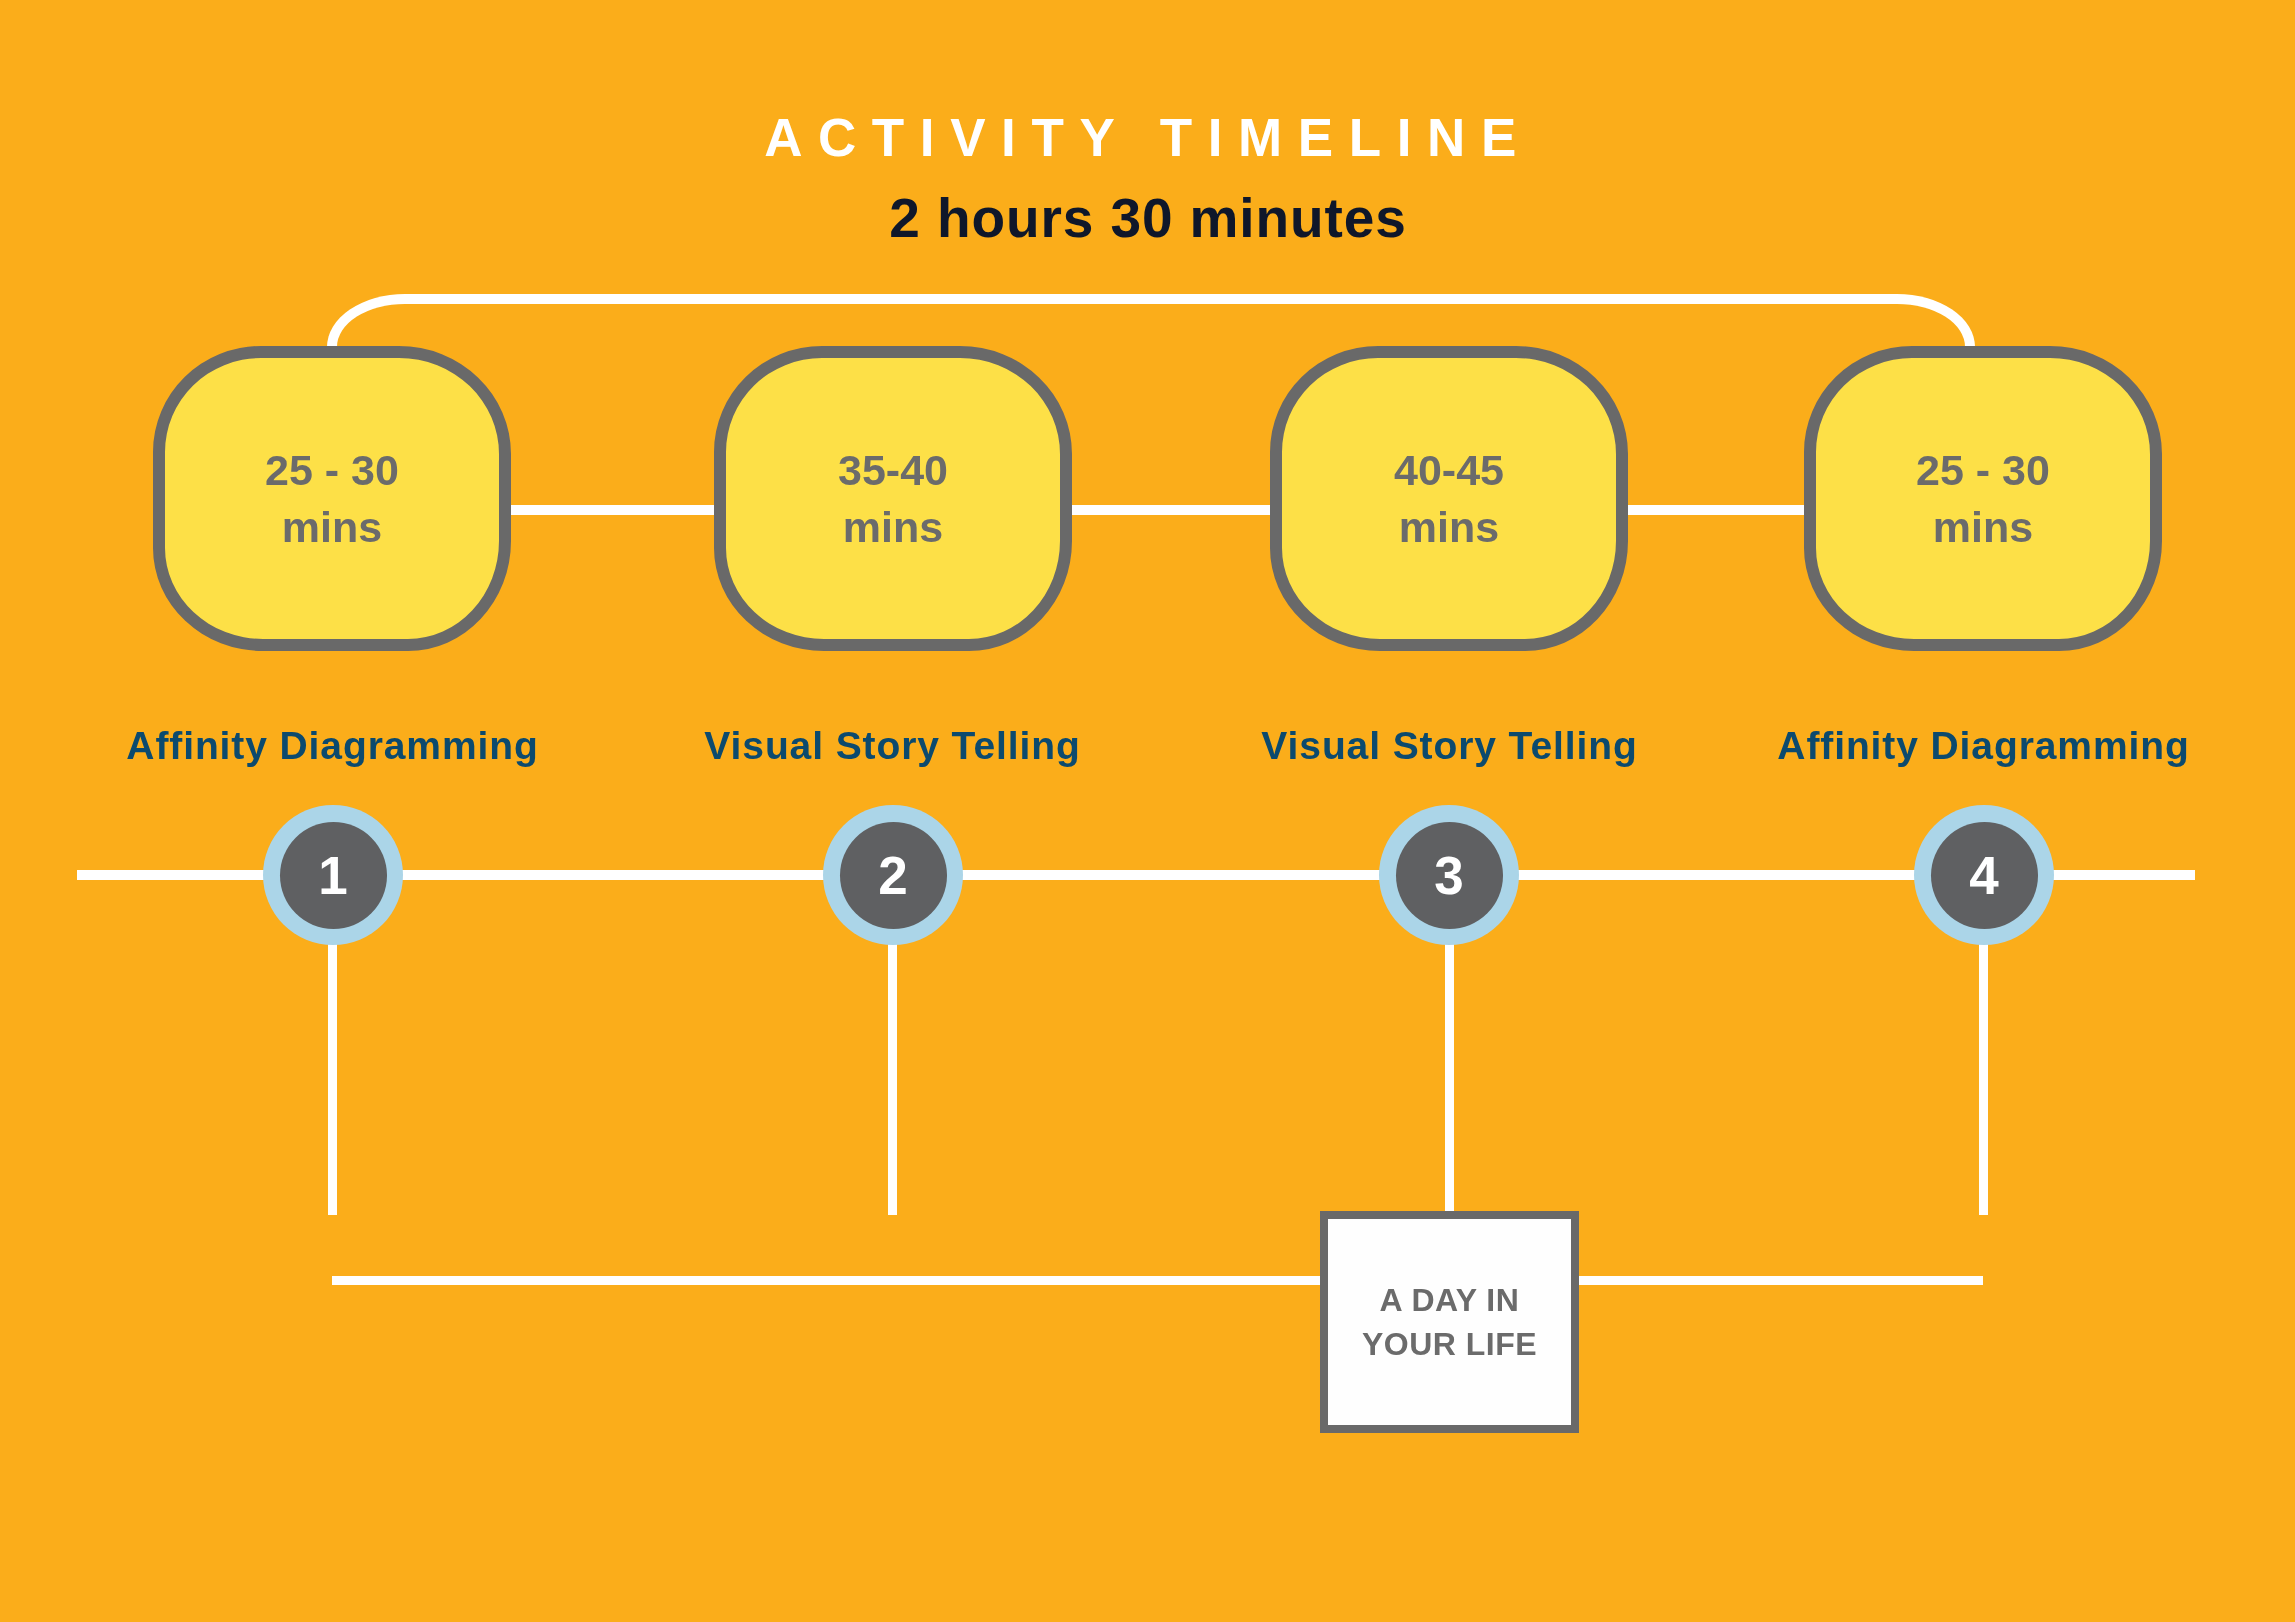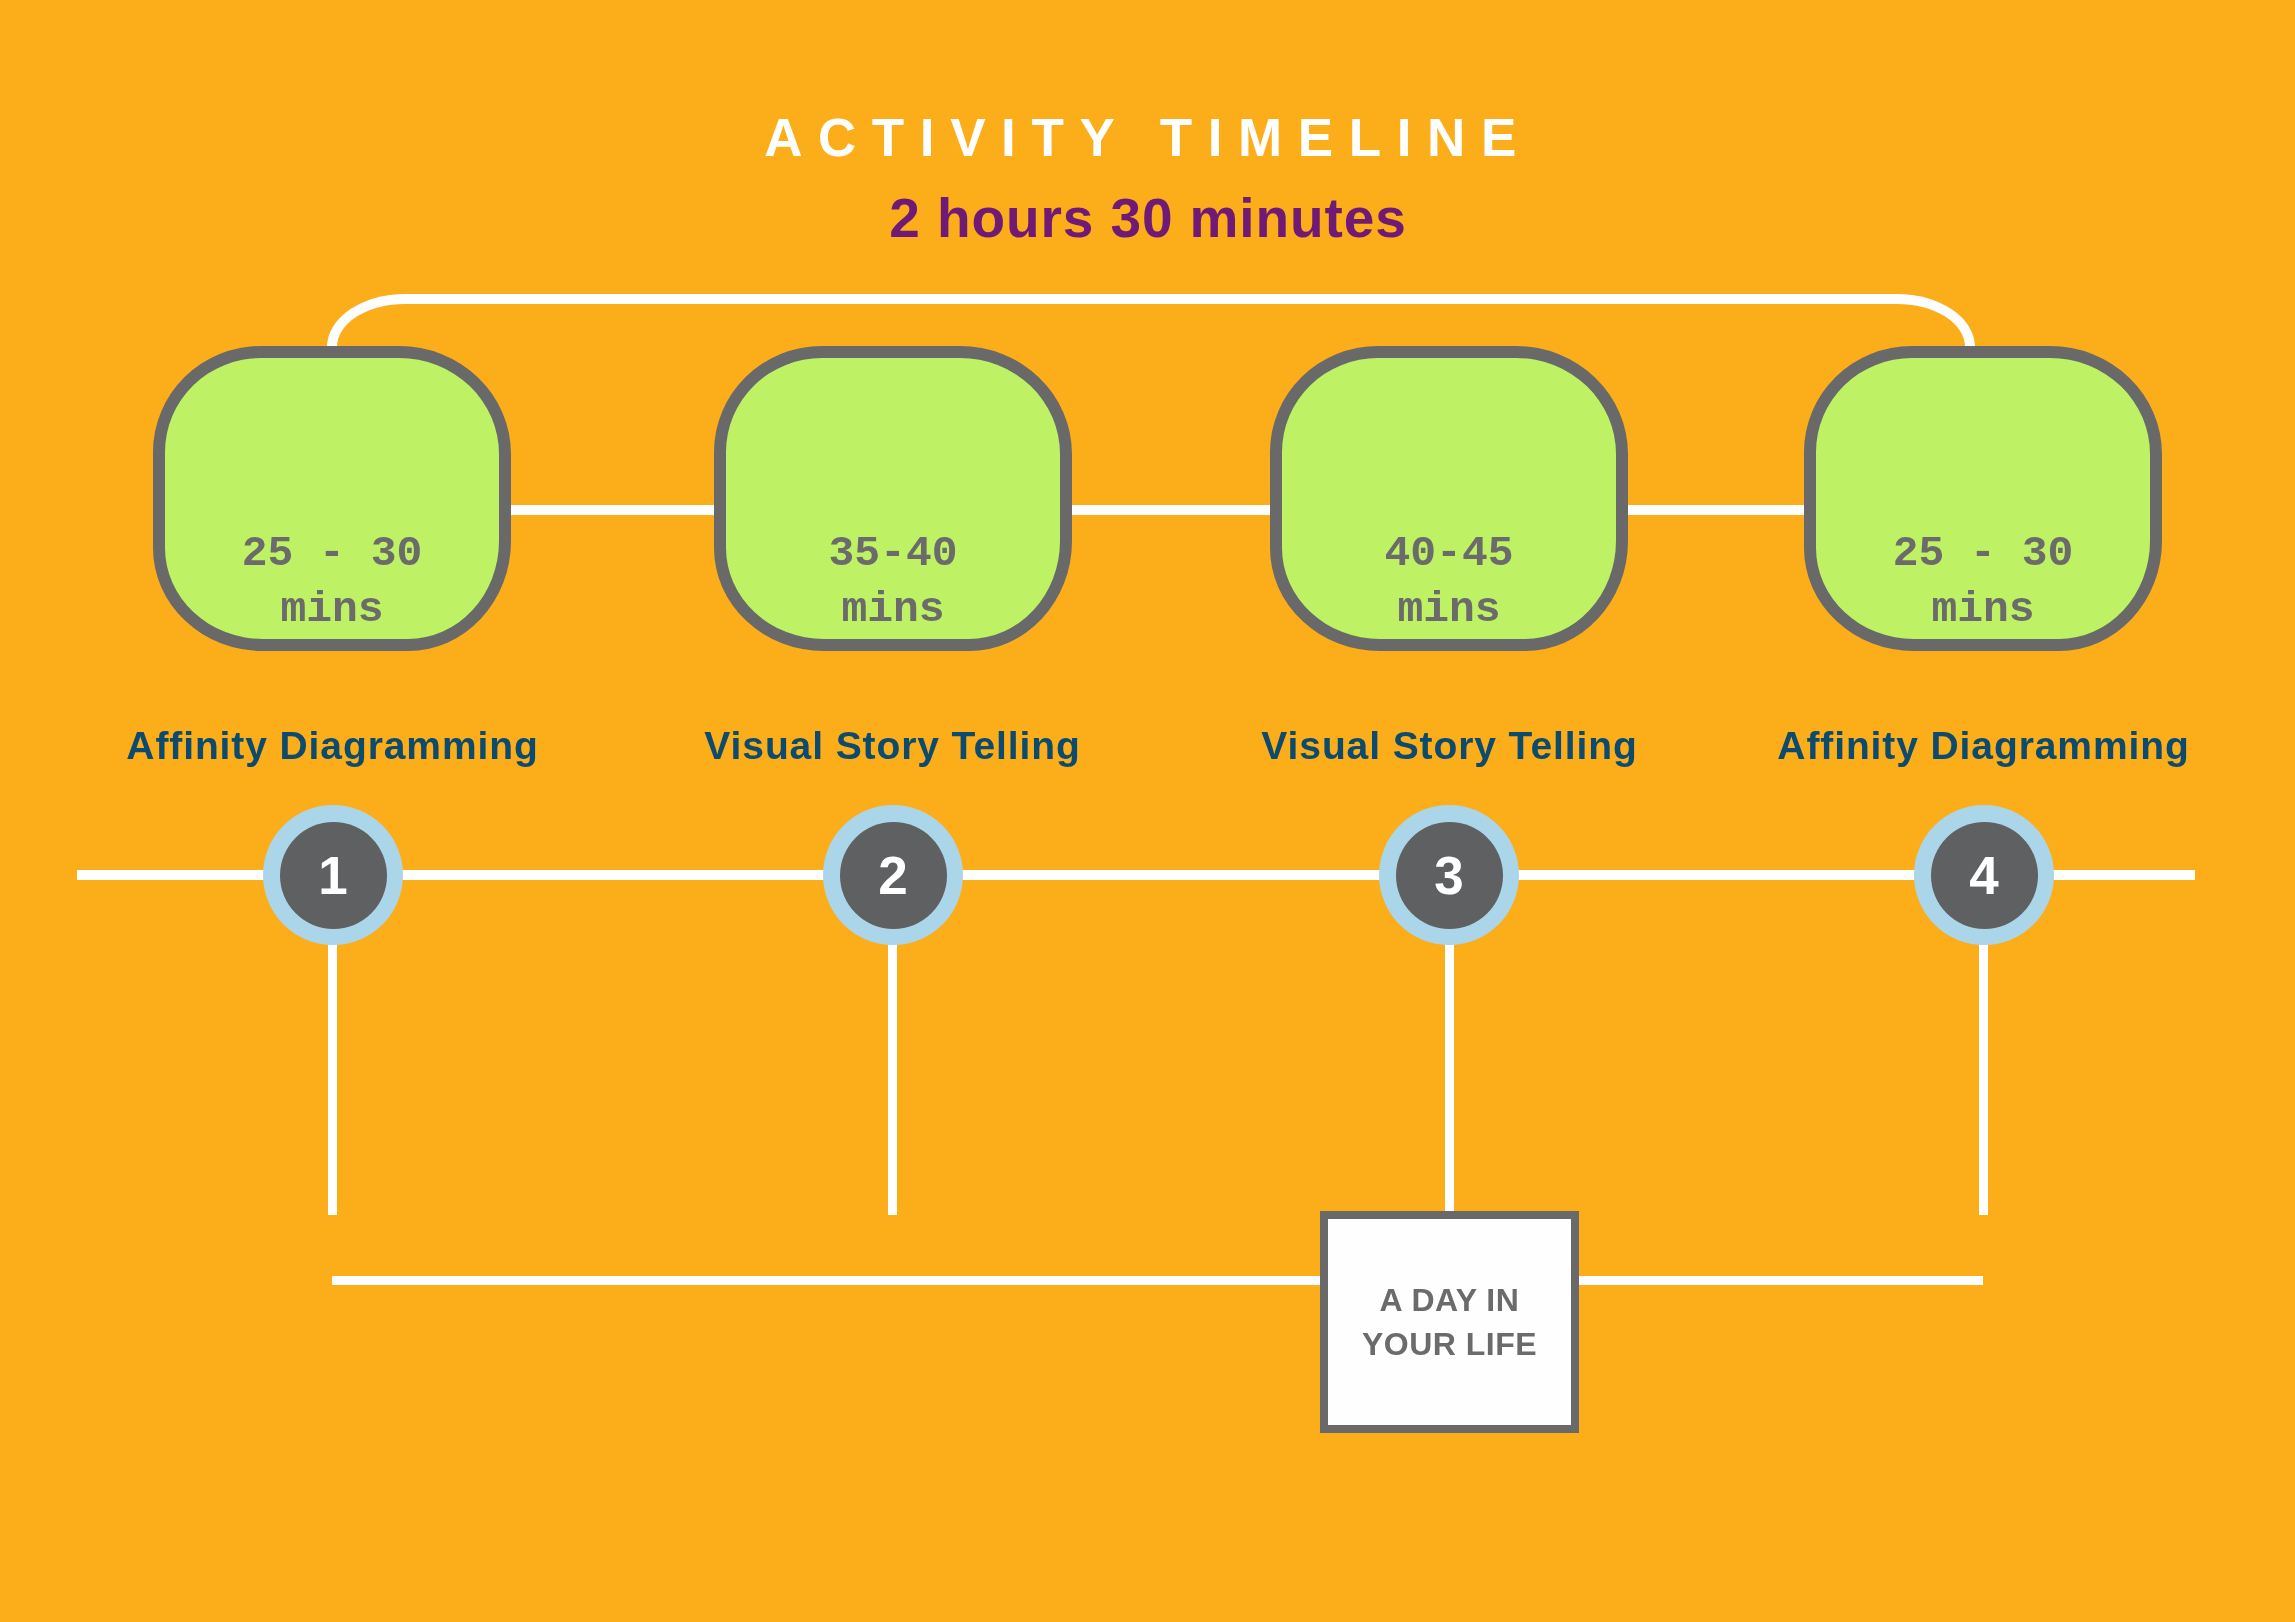--- a/index.html
+++ b/index.html
@@ -17,41 +17,40 @@
     left:0;right:0;top:66px;
     text-align:center;
     color:#FFFFFF;
     font-size:53px;font-weight:bold;
     letter-spacing:15.6px;
     white-space:nowrap;
   }
   .page-subtitle{
     left:0;right:0;top:145px;
     text-align:center;
-    color:#701a75;
+    color:#0f172a;
     font-size:55px;font-weight:bold;
     letter-spacing:0.9px;
     white-space:nowrap;
   }
   .bracket{
     border:10px solid #FFFFFF;
     border-bottom:none;
     border-top-left-radius:78px 53px;
     border-top-right-radius:78px 53px;
     background:transparent;
   }
   .white-line{background:#FFFFFF;}
   .blob{
     width:358px;height:305px;
-    background:#bef264;
+    background:#fde047;
     border:12px solid #696969;
     border-radius:108px 112px 103px 110px / 106px 108px 110px 103px;
-    display:flex;align-items:flex-end;justify-content:center;
+    display:flex;align-items:center;justify-content:center;
     z-index:2;
-    font-family:Liberation Mono, monospace;
   }
   .blob .duration{
     color:#6B6B6B;
     font-size:43px;font-weight:bold;
     line-height:1.32;
     text-align:center;
     white-space:pre-line;
   }
   .activity-label{
     width:643px;top:683px;

